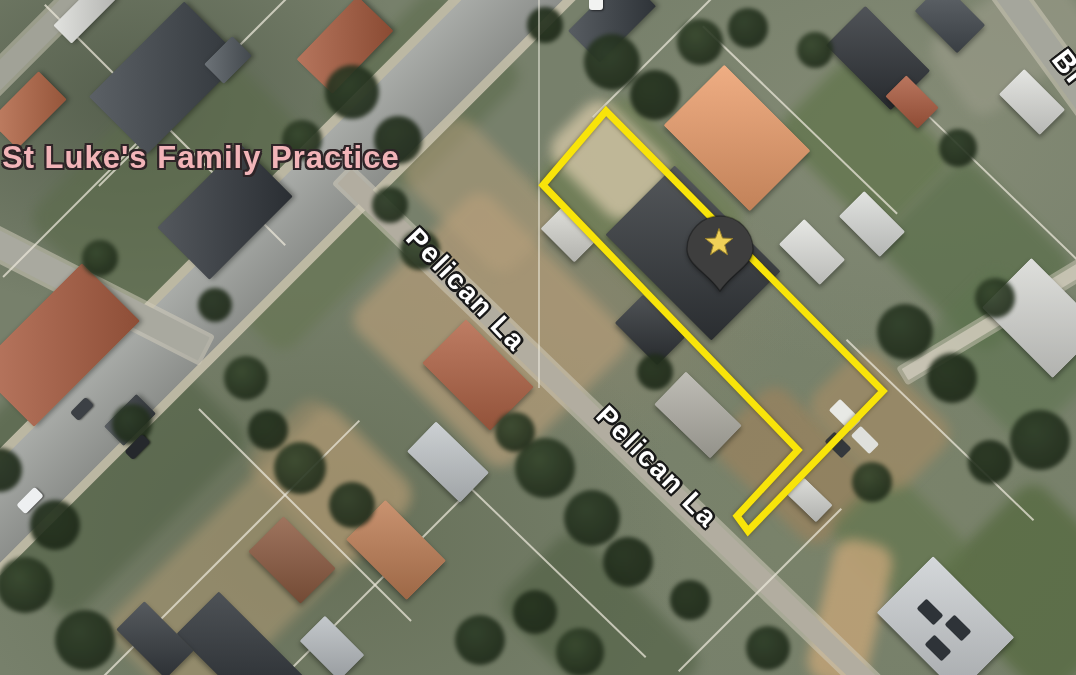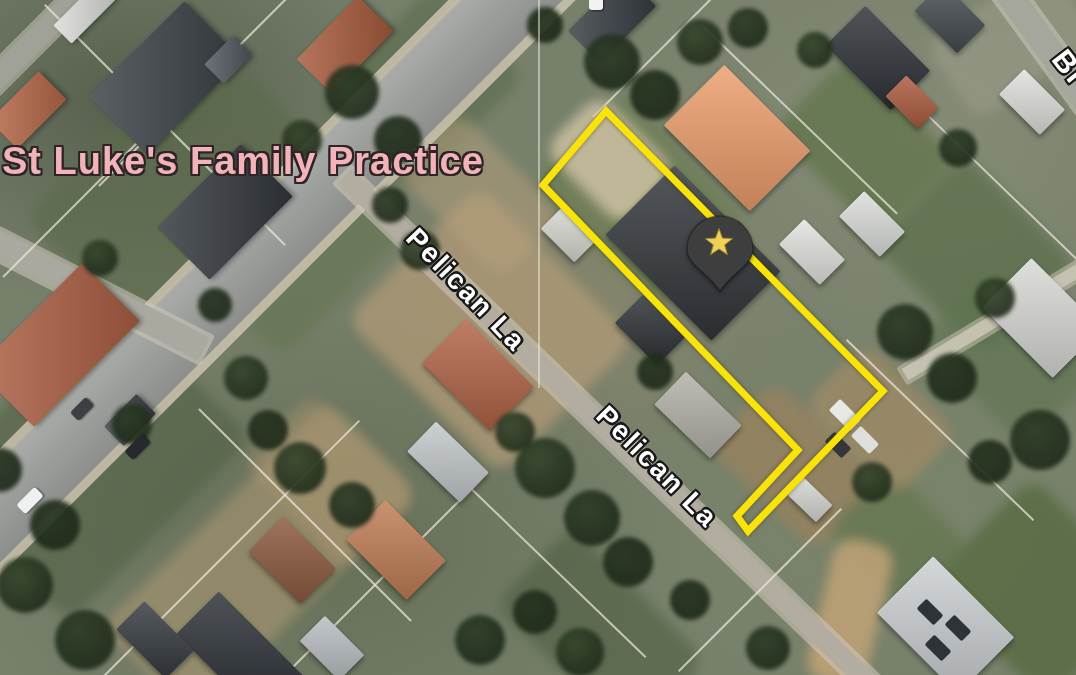--- a/index.html
+++ b/index.html
@@ -22,21 +22,21 @@
   .road{box-shadow:0 0 0 4px rgba(208,202,186,.55);}
   .fence{z-index:3;background:#e9e5d8;opacity:.75;}
   .roof{z-index:4;border-radius:2px;box-shadow:2px 2px 5px rgba(10,12,10,.4);background-image:linear-gradient(135deg,rgba(255,255,255,.16),rgba(0,0,0,.18));}
   .tree{z-index:5;border-radius:50%;filter:blur(2px);}
   .deco{z-index:5;border-radius:2px;}
   .car{z-index:6;border-radius:3px;box-shadow:1px 1px 2px rgba(0,0,0,.5);}
   #utility-line{position:absolute;left:538px;top:0;width:2px;height:388px;background:rgba(243,241,229,.5);z-index:7;}
   #overlay-svg{position:absolute;inset:0;z-index:10;pointer-events:none;}
   .map-label{position:absolute;white-space:nowrap;z-index:12;font-weight:600;}
   #place-label{
-    left:2px;top:140px;font-size:38px;letter-spacing:1px;color:#f2b4b8;
+    left:2px;top:140px;font-size:31px;letter-spacing:1px;color:#f2b4b8;
     text-shadow:-2px -2px 0 #2e2427,2px -2px 0 #2e2427,-2px 2px 0 #2e2427,2px 2px 0 #2e2427,
                 0 -2px 0 #2e2427,0 2px 0 #2e2427,-2px 0 0 #2e2427,2px 0 0 #2e2427;
   }
   .street-label{
     color:#ffffff;font-size:28px;letter-spacing:2px;font-weight:600;
     text-shadow:-2px -2px 0 #181818,2px -2px 0 #181818,-2px 2px 0 #181818,2px 2px 0 #181818,
                 0 -2px 0 #181818,0 2px 0 #181818,-2px 0 0 #181818,2px 0 0 #181818;
   }
   #street-label-1{left:466px;top:290px;transform:translate(-50%,-50%) rotate(46deg);}
   #street-label-2{left:657px;top:467px;transform:translate(-50%,-50%) rotate(45deg);}

